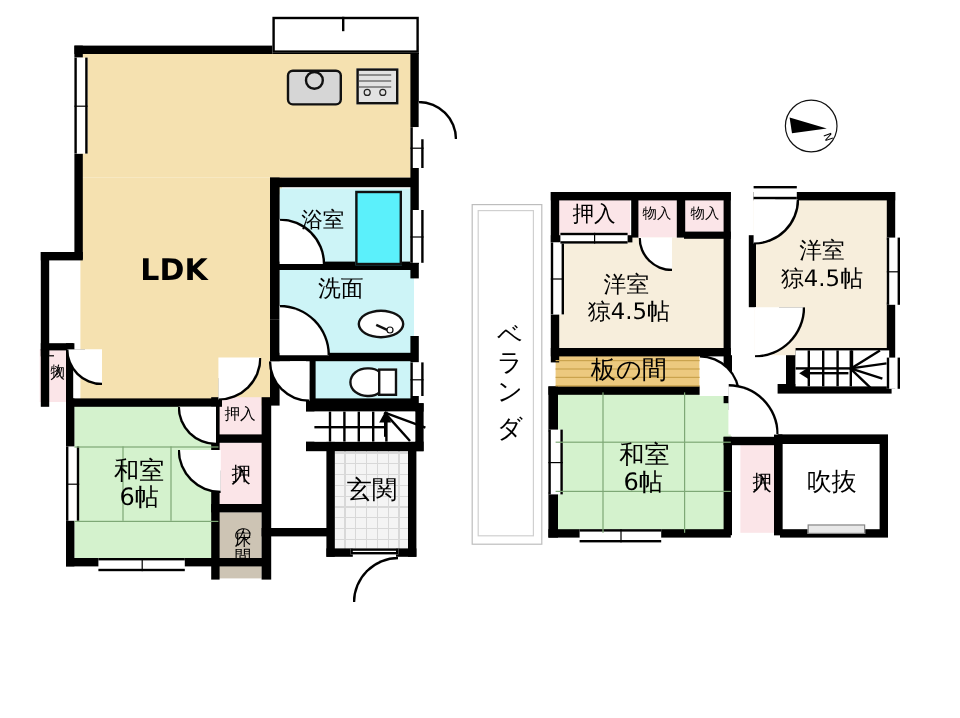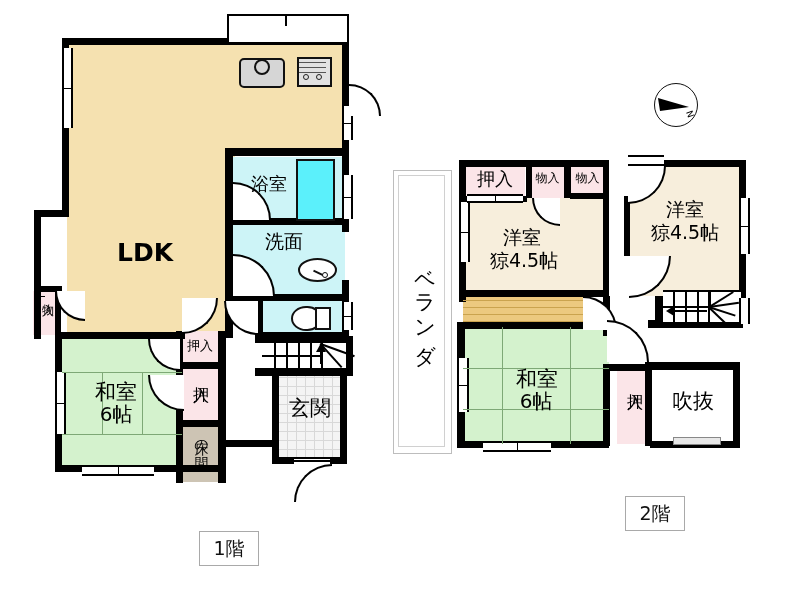--- a/index.html
+++ b/index.html
@@ -166,32 +166,31 @@
     <div class="b" style="left:59px;top:0px;width:32px;height:1.5px;background:#000;transform:rotate(48deg);transform-origin:0 0;"></div>
   </div>
   <div class="b" style="left:320px;top:344px;width:2px;height:20px;background:#000;"></div>
   <div class="b" style="left:316px;top:343px;width:0;height:0;border-left:5px solid transparent;border-right:5px solid transparent;border-bottom:9px solid #000;"></div>
 
   <div class="tatami-line" style="left:62px;top:372px;width:120px;height:1.2px;"></div>
   <div class="tatami-line" style="left:62px;top:434px;width:120px;height:1.2px;"></div>
   <div class="tatami-line" style="left:102px;top:372px;width:1.2px;height:62px;"></div>
   <div class="tatami-line" style="left:142px;top:372px;width:1.2px;height:62px;"></div>
 
-  <div class="lbl" style="left:85px;top:211px;width:120px;font-size:25px;font-weight:700;margin-top:28px;">LDK</div>
+  <div class="lbl" style="left:85px;top:211px;width:120px;font-size:25px;font-weight:700;">LDK</div>
   <div class="lbl" style="left:240px;top:174px;width:58px;font-size:18px;">浴室</div>
   <div class="lbl" style="left:255px;top:231px;width:58px;font-size:19px;">洗面</div>
   <div class="lbl" style="left:85px;top:381px;width:62px;font-size:21px;">和室</div>
   <div class="lbl" style="left:87px;top:404px;width:58px;font-size:20px;">6帖</div>
   <div class="lbl" style="left:281px;top:397px;width:58px;font-size:21px;">玄関</div>
   <div class="lbl-v" style="left:37px;top:294px;width:17px;font-size:12px;">物入</div>
   <div class="lbl" style="left:183px;top:339px;width:34px;font-size:13px;">押入</div>
   <div class="lbl-v" style="left:191px;top:374px;width:18px;font-size:16px;">押入</div>
   <div class="lbl-v" style="left:191px;top:430px;width:18px;font-size:14px;">床の間</div>
 
-  <div class="floortag" style="left:199px;top:531px;width:58px;height:33px;">1階</div>
 </div>
 
 <div class="plan" style="left:385px;top:0;width:415px;height:598px;">
 
   <div class="balcony" style="left:8px;top:170px;width:57px;height:282px;"></div>
   <div class="b" style="left:13px;top:175px;width:47px;height:272px;border:1px solid #d0d0d0;"></div>
 
   <div class="b f-closet" style="left:80px;top:165px;width:60px;height:33px;"></div>
   <div class="b f-closet" style="left:146px;top:165px;width:33px;height:33px;"></div>
   <div class="b f-closet" style="left:185px;top:165px;width:35px;height:33px;"></div>
@@ -278,26 +277,26 @@
   <div class="tatami-line" style="left:185px;top:327px;width:1.2px;height:117px;"></div>
 
   <div class="lbl-v" style="left:26px;top:255px;width:24px;font-size:21px;letter-spacing:1px;">ベランダ</div>
   <div class="lbl" style="left:82px;top:169px;width:56px;font-size:18px;">押入</div>
   <div class="lbl" style="left:146px;top:172px;width:33px;font-size:12px;">物入</div>
   <div class="lbl" style="left:186px;top:172px;width:33px;font-size:12px;">物入</div>
   <div class="lbl" style="left:105px;top:227px;width:64px;font-size:19px;">洋室</div>
   <div class="lbl" style="left:93px;top:250px;width:92px;font-size:19px;">猄4.5帖</div>
   <div class="lbl" style="left:268px;top:199px;width:64px;font-size:19px;">洋室</div>
   <div class="lbl" style="left:254px;top:222px;width:92px;font-size:19px;">猄4.5帖</div>
+  <div class="lbl" style="left:93px;top:297px;width:92px;font-size:21px;">板の間</div>
   <div class="lbl" style="left:120px;top:368px;width:64px;font-size:21px;">和室</div>
   <div class="lbl" style="left:122px;top:391px;width:58px;font-size:20px;">6帖</div>
   <div class="lbl-v" style="left:240px;top:381px;width:18px;font-size:16px;">押入</div>
   <div class="lbl" style="left:275px;top:390px;width:66px;font-size:21px;">吹抜</div>
 
-  <div class="floortag" style="left:240px;top:496px;width:58px;height:33px;">2階</div>
 
   <div class="compass" style="left:269px;top:83px;width:42px;height:42px;">
     <svg width="42" height="42" viewBox="0 0 42 42" style="position:absolute;left:0;top:0;">
       <polygon points="3,14 34,23 5,27" fill="#000"></polygon>
       <text x="31" y="28" font-size="9" font-family="'DejaVu Sans',sans-serif" fill="#000" transform="rotate(70 31 28)">N</text>
     </svg>
   </div>
 </div>
 
 </body></html>

